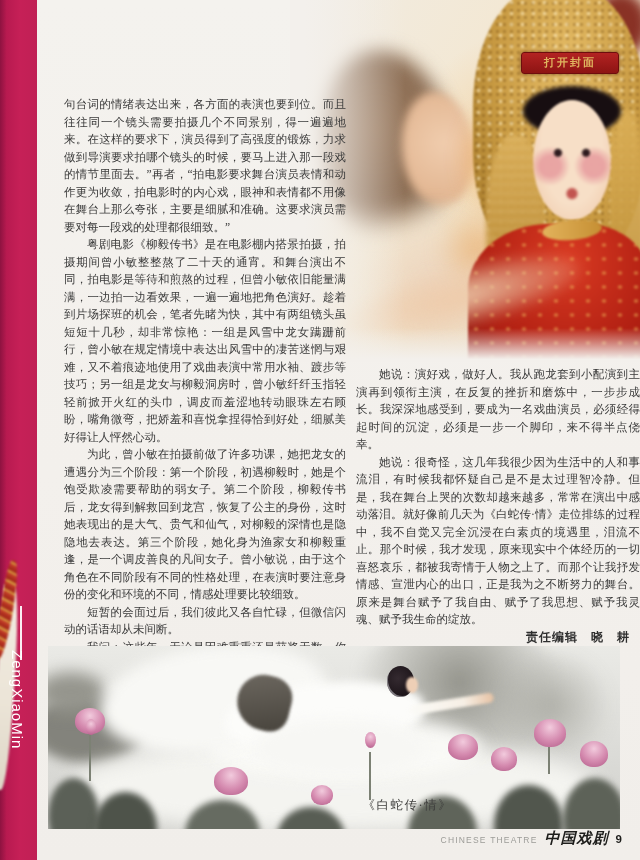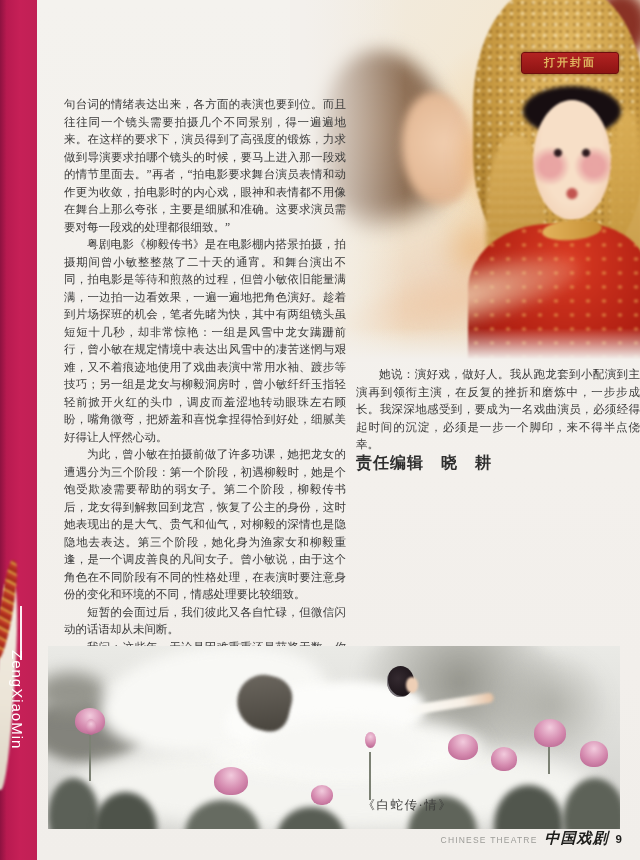--- a/index.html
+++ b/index.html
@@ -88,22 +88,22 @@
     color:#dfb55f;font-size:11px;font-weight:bold;letter-spacing:2px;
     font-family:"Liberation Sans","DejaVu Sans",sans-serif;
     box-shadow:0 0 4px rgba(60,10,10,.5);}
   
   .col{position:absolute;color:#3a3a3a;font-size:11.5px;line-height:17.5px;
     text-align:justify;text-justify:inter-ideograph;}
   .col1{left:64px;top:84px;width:282px;margin-top:12px;}
   .col2{left:356px;top:366px;width:284px;}
   .col p{margin:0;}
   .col p.indent{text-indent:2em;}
-  .editor{margin-top:9px;padding-right:10px;
-    font-size:16px;font-weight:600;letter-spacing:1px;color:#2e2e2e;}
+  .editor{margin-top:9px;text-align:right;padding-right:10px;
+    font-size:12px;font-weight:600;letter-spacing:1px;color:#2e2e2e;}
   
   .photo{position:absolute;left:48px;top:646px;width:572px;height:183px;overflow:hidden;
     background:linear-gradient(180deg,#eaeae6 0%,#dcdcd8 55%,#d1d1cd 100%);}
   .photo div{position:absolute;}
   .p-mount1{left:52%;top:-12%;width:40%;height:80%;border-radius:50%;
     background:radial-gradient(circle at 50% 40%,#94948c 0%,rgba(148,148,140,0) 72%);filter:blur(6px);}
   .p-mount2{left:76%;top:4%;width:24%;height:58%;border-radius:50%;
     background:radial-gradient(circle,#a3a39b 0%,rgba(163,163,155,0) 70%);filter:blur(8px);opacity:.8;}
   .p-rockL{left:-3%;top:26%;width:20%;height:38%;border-radius:50%;
     background:#74746c;filter:blur(6px);opacity:.85;}
@@ -198,20 +198,21 @@
   <div class="col col1">
     <p>句台词的情绪表达出来，各方面的表演也要到位。而且往往同一个镜头需要拍摄几个不同景别，得一遍遍地来。在这样的要求下，演员得到了高强度的锻炼，力求做到导演要求拍哪个镜头的时候，要马上进入那一段戏的情节里面去。”再者，“拍电影要求舞台演员表情和动作更为收敛，拍电影时的内心戏，眼神和表情都不用像在舞台上那么夸张，主要是细腻和准确。这要求演员需要对每一段戏的处理都很细致。”</p>
     <p class="indent">粤剧电影《柳毅传书》是在电影棚内搭景拍摄，拍摄期间曾小敏整整熬了二十天的通宵。和舞台演出不同，拍电影是等待和煎熬的过程，但曾小敏依旧能量满满，一边拍一边看效果，一遍一遍地把角色演好。趁着到片场探班的机会，笔者先睹为快，其中有两组镜头虽短短十几秒，却非常惊艳：一组是风雪中龙女蹒跚前行，曾小敏在规定情境中表达出风雪中的凄苦迷惘与艰难，又不着痕迹地使用了戏曲表演中常用水袖、踱步等技巧；另一组是龙女与柳毅洞房时，曾小敏纤纤玉指轻轻前掀开火红的头巾，调皮而羞涩地转动眼珠左右顾盼，嘴角微弯，把娇羞和喜悦拿捏得恰到好处，细腻美好得让人怦然心动。</p>
     <p class="indent">为此，曾小敏在拍摄前做了许多功课，她把龙女的遭遇分为三个阶段：第一个阶段，初遇柳毅时，她是个饱受欺凌需要帮助的弱女子。第二个阶段，柳毅传书后，龙女得到解救回到龙宫，恢复了公主的身份，这时她表现出的是大气、贵气和仙气，对柳毅的深情也是隐隐地去表达。第三个阶段，她化身为渔家女和柳毅重逢，是一个调皮善良的凡间女子。曾小敏说，由于这个角色在不同阶段有不同的性格处理，在表演时要注意身份的变化和环境的不同，情感处理要比较细致。</p>
     <p class="indent">短暂的会面过后，我们彼此又各自忙碌，但微信闪动的话语却从未间断。</p>
     <p class="indent">我问：这些年，无论是困难重重还是获奖无数，你内心最大的动力是什么？</p>
   </div>
 
   <div class="col col2">
     <p class="indent">她说：演好戏，做好人。我从跑龙套到小配演到主演再到领衔主演，在反复的挫折和磨炼中，一步步成长。我深深地感受到，要成为一名戏曲演员，必须经得起时间的沉淀，必须是一步一个脚印，来不得半点侥幸。</p>
+    <p class="indent">她说：很奇怪，这几年我很少因为生活中的人和事流泪，有时候我都怀疑自己是不是太过理智冷静。但是，我在舞台上哭的次数却越来越多，常常在演出中感动落泪。就好像前几天为《白蛇传·情》走位排练的过程中，我不自觉又完全沉浸在白素贞的境遇里，泪流不止。那个时候，我才发现，原来现实中个体经历的一切喜怒哀乐，都被我寄情于人物之上了。而那个让我抒发情感、宣泄内心的出口，正是我为之不断努力的舞台。原来是舞台赋予了我自由、赋予了我思想、赋予我灵魂、赋予我生命的绽放。</p>
     <p class="editor">责任编辑　晓　耕</p>
   </div>
 
   <div class="photo">
     <div class="p-mount1"></div>
     <div class="p-mount2"></div>
     <div class="p-rockL"></div>
     <div class="p-inkL"></div>
     <div class="p-mist1"></div>
     <div class="p-mist2"></div>

